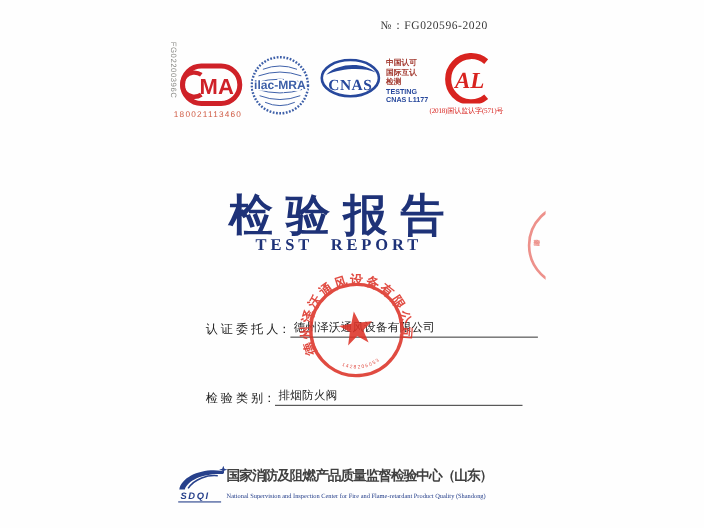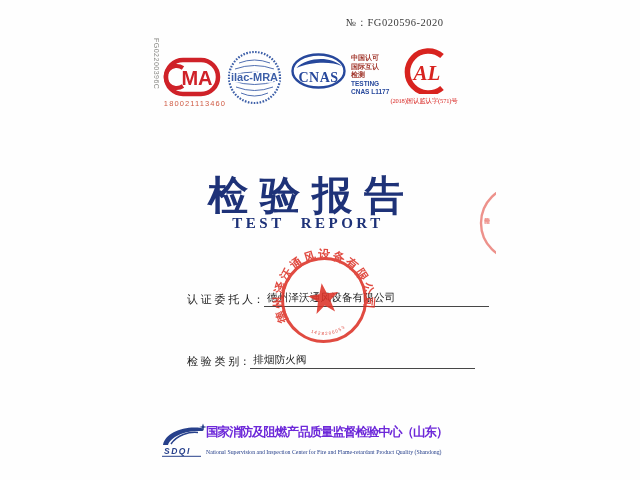--- a/index.html
+++ b/index.html
@@ -7,21 +7,21 @@
         font-family:"Liberation Serif", serif;color:#2e2e2e;}
   .abs{position:absolute;}
 
   
   #report-no{left:346px;top:16px;font-size:10.5px;color:#3a3a3a;letter-spacing:.5px;}
   #side-code{left:160px;top:38px;width:70px;font-size:7px;color:#8a8a86;
              transform:rotate(90deg);transform-origin:0 0;letter-spacing:.5px;
              font-family:"Liberation Sans",sans-serif;}
 
   
-  #cma-num{left:158px;top:99px;width:68px;text-align:right;font-size:7.5px;
+  #cma-num{left:158px;top:99px;width:68px;text-align:left;font-size:7.5px;
            letter-spacing:1.1px;color:#cf5a43;font-family:"Liberation Sans",sans-serif;}
   #cnas-text{left:351px;top:54px;line-height:8.6px;font-size:7px;
              font-family:"Liberation Sans",sans-serif;}
   #cnas-text .cn{color:#a33a30;font-weight:bold;}
   #cnas-text .en{color:#27489c;font-weight:bold;font-size:6.5px;}
   #cal-caption{left:382px;top:97px;width:84px;text-align:center;font-size:6.5px;
                color:#d8231f;letter-spacing:-.2px;}
 
   
   #title-cn{left:0;top:168px;width:612px;text-align:center;font-size:40px;font-weight:bold;
@@ -37,21 +37,21 @@
                  color:#222;font-size:10.5px;padding:0 0 1px 3px;vertical-align:bottom;
                  letter-spacing:.2px;}
   #row-0{top:291px;} #row-1{top:321px;} #row-2{top:353px;}
 
   
   #company-stamp{left:262px;top:238px;opacity:.88;}
   #side-stamp-clip{left:470px;top:183px;width:26px;height:80px;overflow:hidden;opacity:.65;}
 
   
   #footer-name-cn{left:206px;top:424px;width:260px;font-size:12.5px;font-weight:bold;
-                  color:#6d28d9;letter-spacing:-1px;white-space:nowrap;
+                  color:#404040;letter-spacing:-1px;white-space:nowrap;
                   font-family:"Liberation Sans",sans-serif;}
   #footer-name-en{left:206px;top:449px;width:256px;font-size:5.8px;color:#27408b;
                   white-space:nowrap;}
 </style>
 </head>
 <body>
 
 <div id="page">
 
   <div class="abs" id="report-no"><span>№：</span><span>FG020596-2020</span></div>

